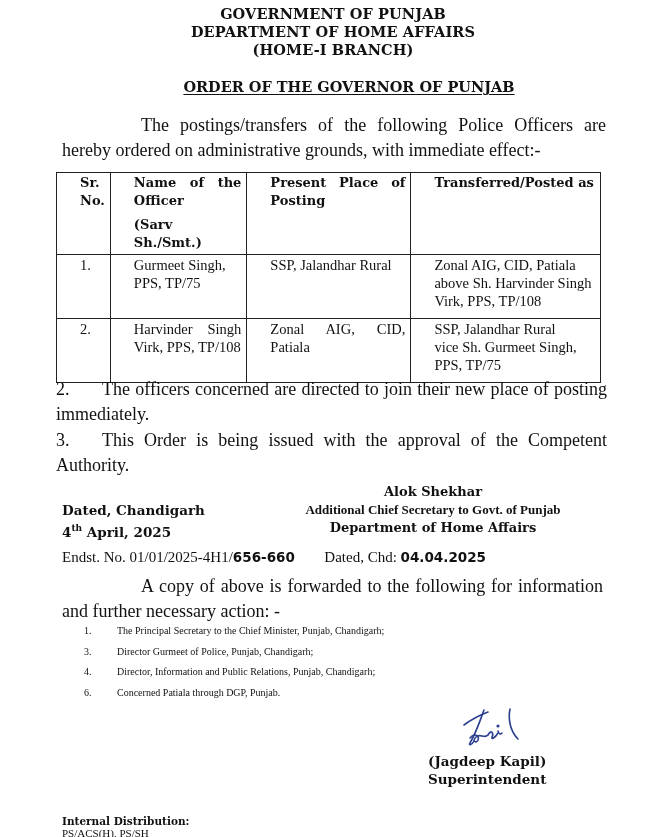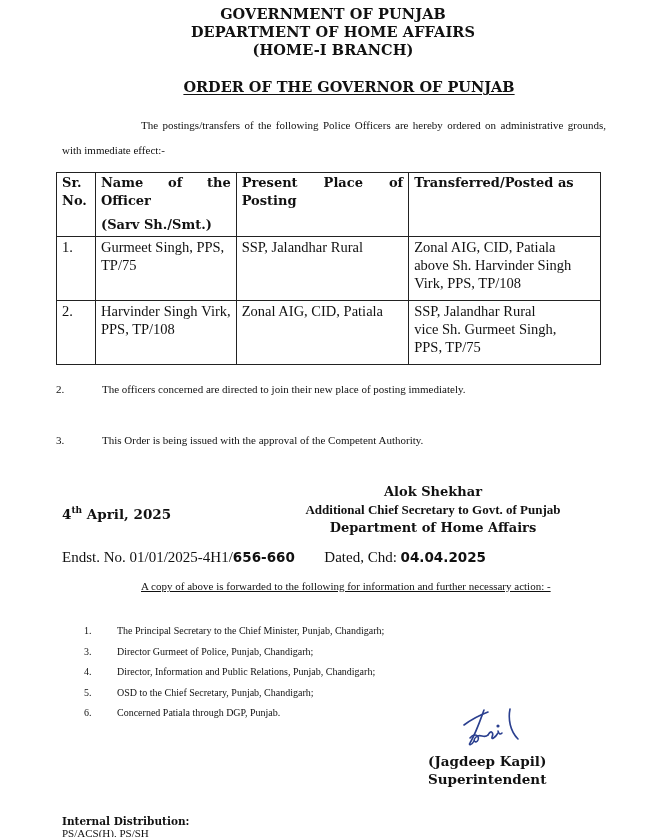--- a/index.html
+++ b/index.html
@@ -1,23 +1,23 @@
 <!DOCTYPE html>
 <html><head>
 <meta charset="utf-8">
 <style>
   html, body { margin: 0; padding: 0; background: #ffffff; }
   body { width: 650px; height: 837px; position: relative; overflow: hidden; color: #111; font-family: "DejaVu Serif", serif; }
   .abs { position: absolute; }
   .hdr { left: 0; width: 666px; text-align: center; font-weight: bold; font-size: 14.5px; line-height: 18px; letter-spacing: 0.1px; }
   .order-title { left: 0; width: 698px; text-align: center; font-weight: bold; font-size: 14.5px; text-decoration: underline; text-underline-offset: 2px; }
-  .para { left: 62px; width: 544px; font-size: 11px; line-height: 25px; text-align: justify; font-family: "Liberation Serif", serif; }
+  .para { left: 62px; width: 544px; font-size: 18px; line-height: 25px; text-align: justify; font-family: "Liberation Serif", serif; }
   .para .indent { display: inline-block; width: 79px; }
   table.posting { position: absolute; left: 56px; top: 172px; width: 545px; border-collapse: collapse; font-size: 13.3px; line-height: 18px; }
-  table.posting td, table.posting th { border: 1.3px solid #222; vertical-align: top; padding: 1px 5px 2px 5px; text-align: left; }
+  table.posting td, table.posting th { border: 1.3px solid #222; vertical-align: top; padding: 1px 5px 2px 23px; text-align: left; }
   table.posting th { font-weight: bold; font-family: "DejaVu Serif", serif; font-size: 13px; }
   table.posting td { font-family: "Liberation Serif", serif; font-size: 14.5px; }
   .just { text-align: justify !important; text-align-last: justify; }
   .hsub { display: block; margin-top: 6px; }
   .para-num { display: inline-block; width: 40px; }
   .sig-block { font-weight: bold; font-size: 13px; line-height: 18px; text-align: center; }
   .dated { font-weight: bold; font-size: 13.5px; line-height: 18px; }
   .endst { font-family: "Liberation Serif", serif; font-size: 15px; }
   .endst b { font-family: "DejaVu Sans", sans-serif; font-size: 13.5px; }
   .list { left: 84px; font-family: "Liberation Serif", serif; font-size: 10px; line-height: 20.5px; }
@@ -89,38 +89,38 @@
   <span class="para-num" style="width:46px;">3.</span><span>This Order is being issued with the approval of the Competent Authority.</span>
 </div>
 
 <div class="abs sig-block" style="top:483px; left:262px; width:342px;">
   <div>Alok Shekhar</div>
   <div style="white-space:nowrap;font-family:Liberation Serif, serif;">Additional Chief Secretary to Govt. of Punjab</div>
   <div>Department of Home Affairs</div>
 </div>
 
 <div class="abs dated" style="top:501px; left:62px;">
+  <div>Dated, Chandigarh</div>
   <div><span>4</span><sup>th</sup><span> April, 2025</span></div>
 </div>
 
 <div class="abs endst" style="top:549px; left:62px; white-space:nowrap;">
   <span>Endst. No. 01/01/2025-4H1/</span><b>656-660</b>
   <span style="display:inline-block; width:22px;"></span>
   <span>Dated, Chd: </span><b>04.04.2025</b>
 </div>
 
-<div class="abs para" style="top:574px; left:62px; width:541px;text-decoration:underline;">
+<div class="abs para" style="top:574px; left:62px; width:541px;">
   <span class="indent"></span><span>A copy of above is forwarded to the following for information and further necessary action: -</span>
 </div>
 
 <div class="abs list" style="top:621px;">
   <div><span class="num">1.</span><span>The Principal Secretary to the Chief Minister, Punjab, Chandigarh;</span></div>
   <div><span class="num">3.</span><span>Director Gurmeet of Police, Punjab, Chandigarh;</span></div>
   <div><span class="num">4.</span><span>Director, Information and Public Relations, Punjab, Chandigarh;</span></div>
-  <div><span class="num">5.</span><span>OSD to the Chief Secretary, Punjab, Chandigarh;</span></div>
   <div><span class="num">6.</span><span>Concerned Patiala through DGP, Punjab.</span></div>
 </div>
 
 <svg class="abs" style="left:458px; top:705px;" width="70" height="50" viewBox="0 0 70 50">
   <g fill="none" stroke="#2a3f8f" stroke-width="1.6" stroke-linecap="round" stroke-linejoin="round">
     <path d="M6 20 C14 14, 22 10, 30 7"></path>
     <path d="M26 5 C22 16, 18 28, 12 38 C10 41, 14 40, 16 36"></path>
     <path d="M12 33 C16 28, 22 30, 20 35 C18 39, 14 36, 18 32 C22 28, 26 34, 30 30"></path>
     <path d="M30 30 C33 24, 36 28, 34 32 C33 35, 37 33, 40 28"></path>
     <path d="M40 26 C41 29, 42 30, 44 28"></path>

